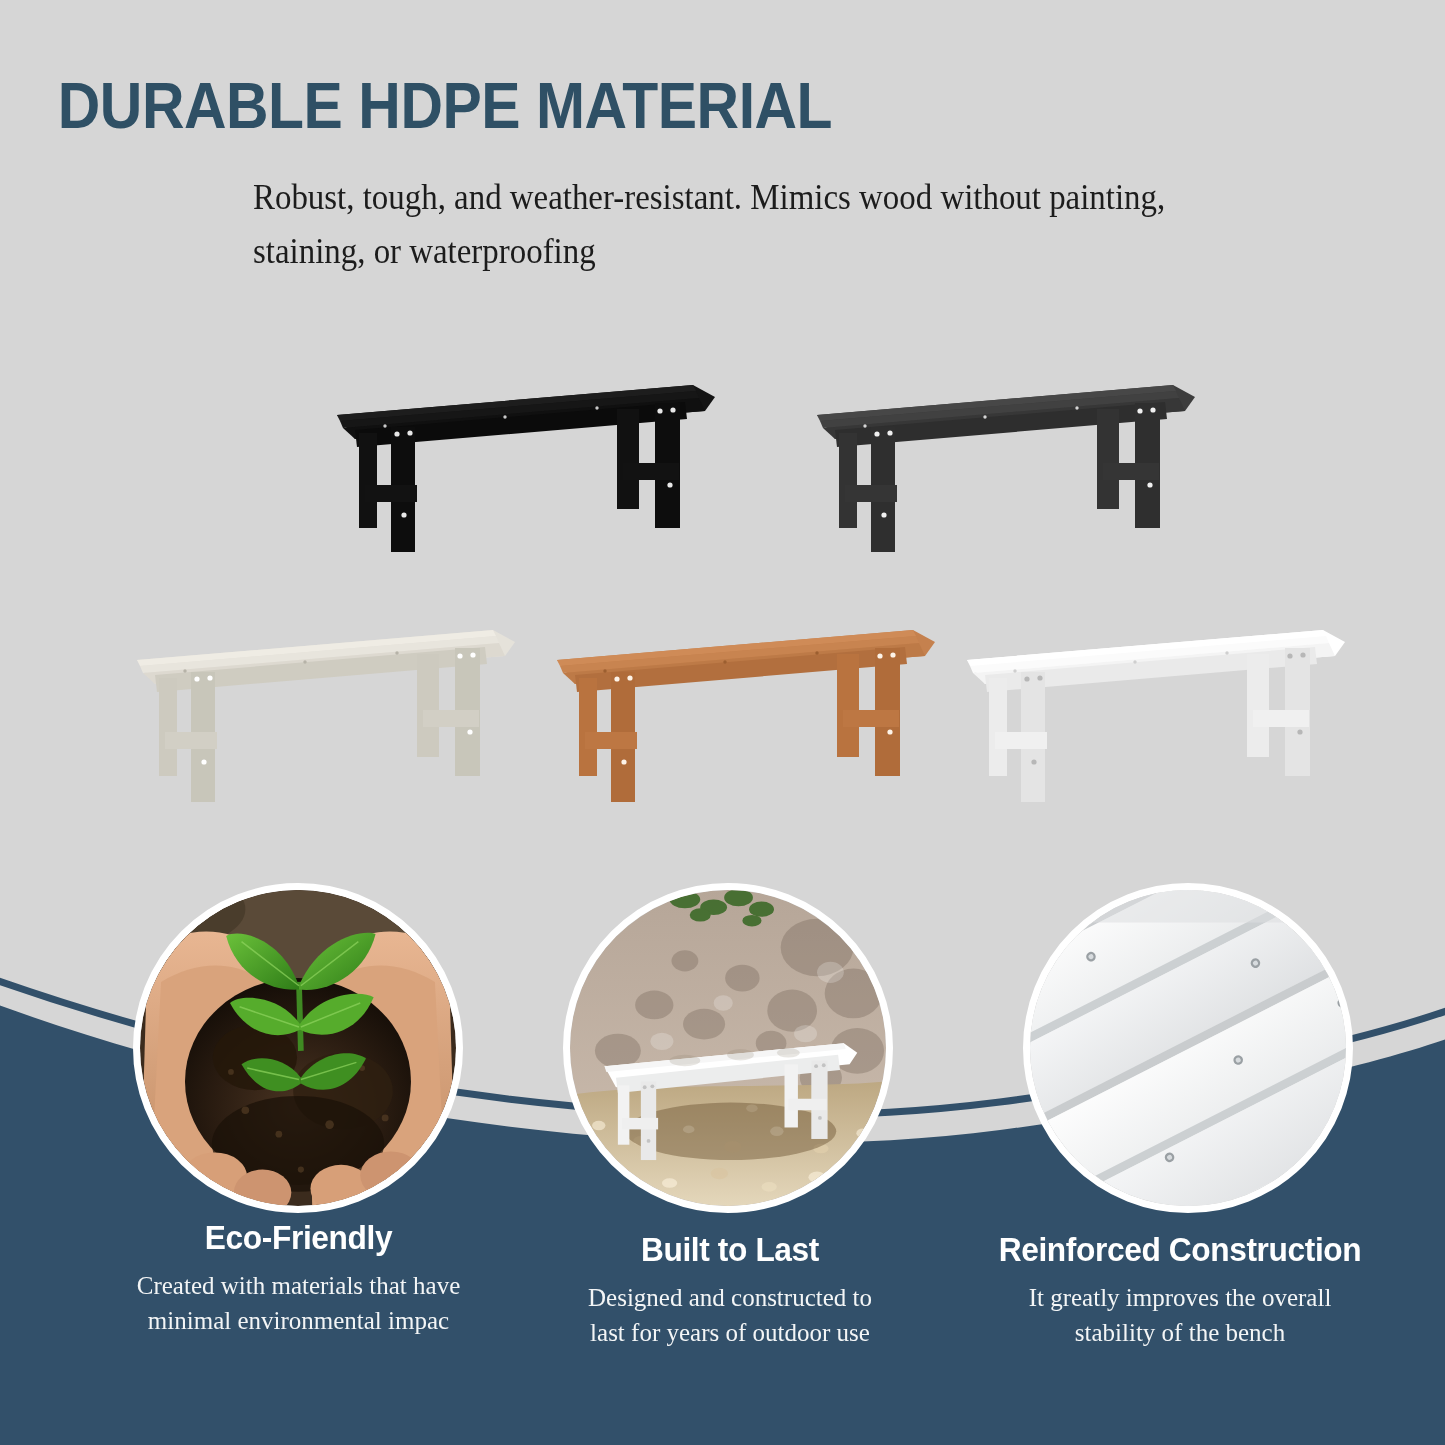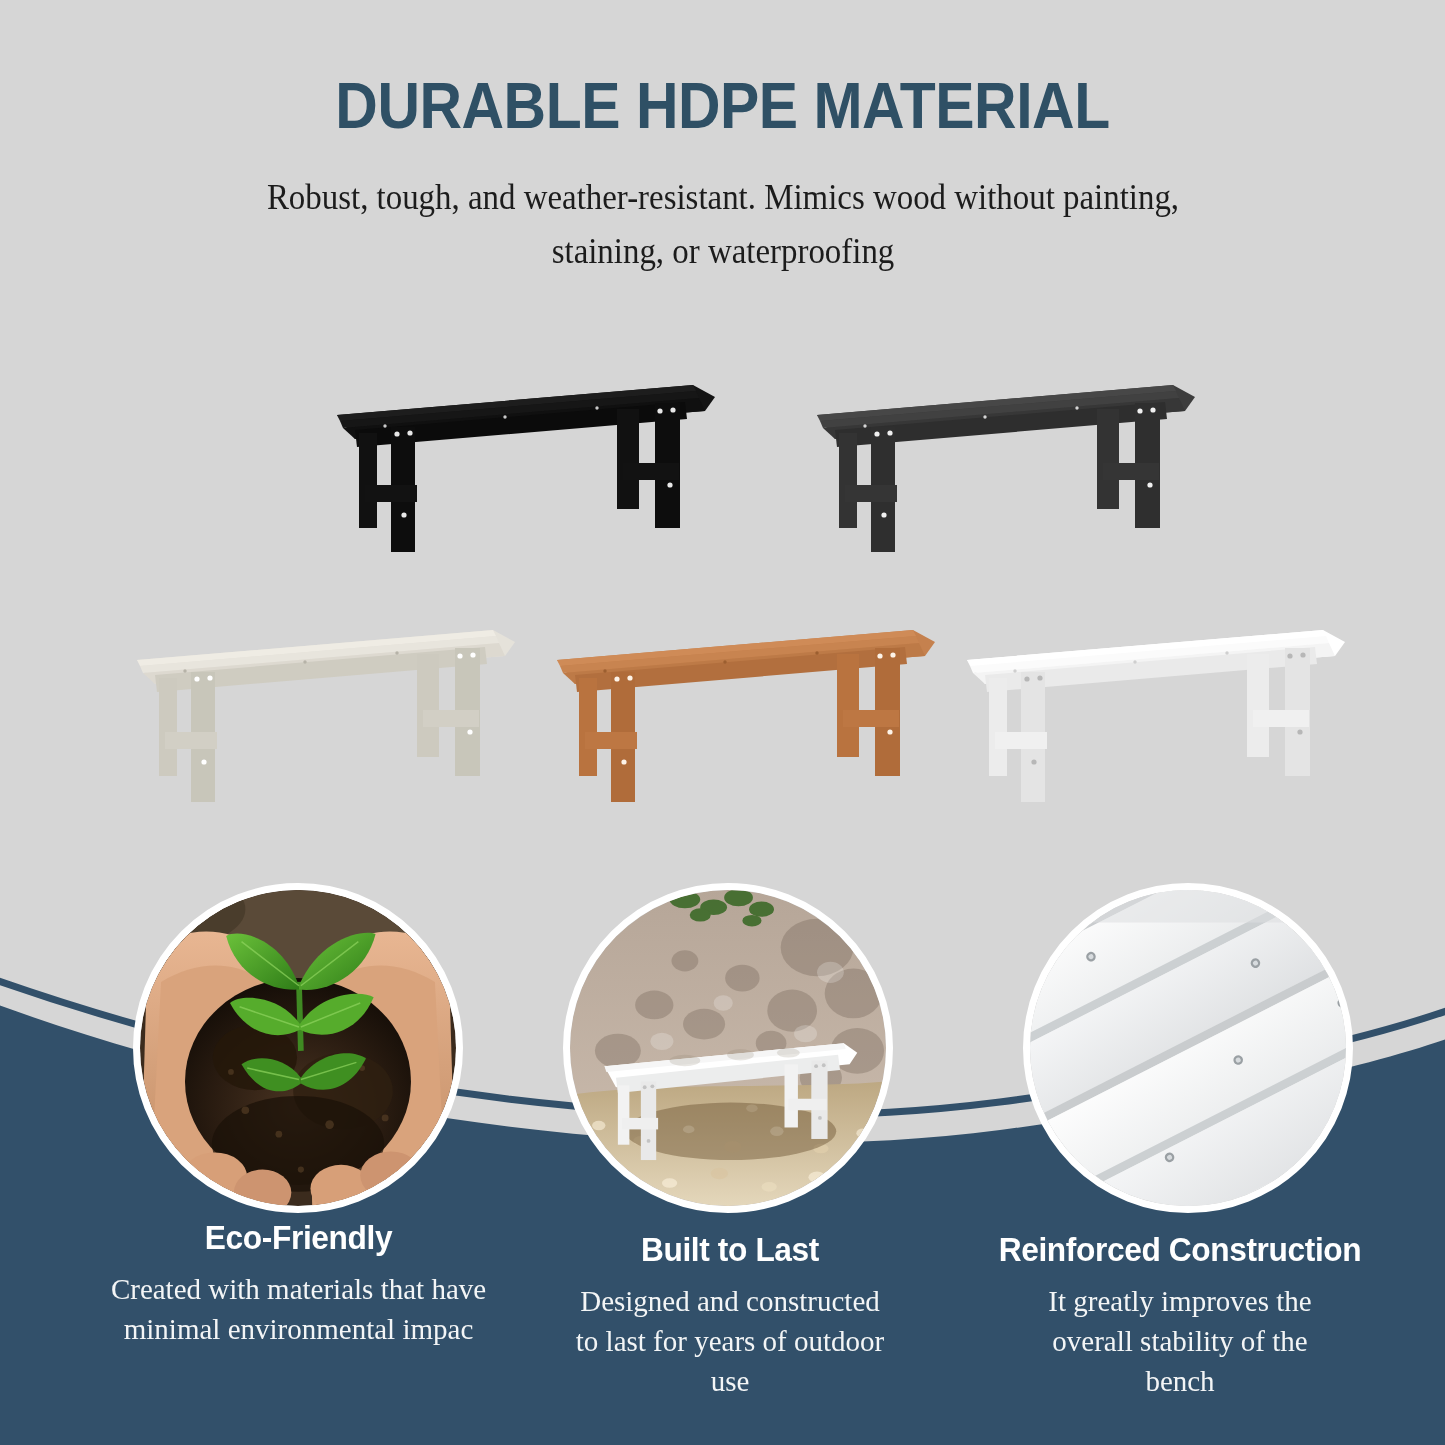--- a/index.html
+++ b/index.html
@@ -6,21 +6,21 @@
   body{
     width:1445px;height:1445px;
     background:#d6d6d6;
     font-family:"Liberation Sans", sans-serif;
     overflow:hidden;
     position:relative;
   }
   .stage{position:absolute;inset:0;}
 
   
-  .header{position:absolute;left:0;right:0;top:74px;text-align:center;}
+  .header{position:absolute;left:0;right:0;top:74px;text-align:left;}
   .title{
     font-family:"Liberation Sans", sans-serif;
     font-weight:bold;
     font-size:64px;
     letter-spacing:-0.5px;
     color:#2f5065;
     transform:scaleX(0.92);
     margin:0;
     line-height:1.0;
   }
@@ -54,21 +54,21 @@
   
   .feature{position:absolute;text-align:center;}
   .feature-title{
     font-family:"Liberation Sans", sans-serif;
     font-weight:bold;font-size:33px;color:#ffffff;
     letter-spacing:-0.4px;margin:0 0 13px;line-height:1.1;
     transform:scaleX(0.96);
   }
   .feature-body{
     font-family:"Liberation Serif", serif;
-    font-size:29px;color:#f3f5f6;line-height:1.38;margin:0;
+    font-size:25px;color:#f3f5f6;line-height:1.38;margin:0;
   }
 </style>
 </head>
 <body>
 
 <div class="stage">
 
   <div class="header">
     <h1 class="title">DURABLE HDPE MATERIAL</h1>
     <p class="subtitle">Robust, tough, and weather-resistant. Mimics wood without painting, staining, or waterproofing</p>

